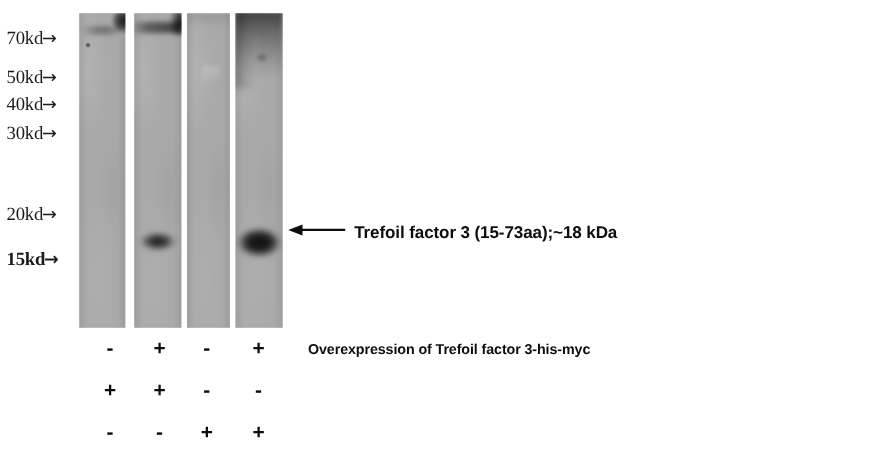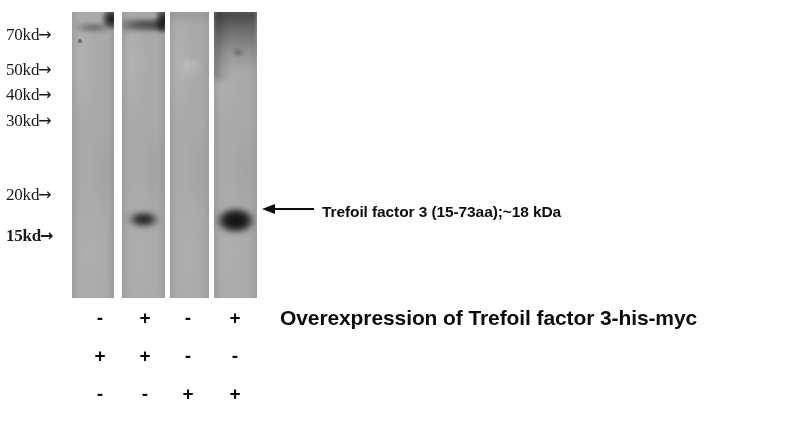--- a/index.html
+++ b/index.html
@@ -215,21 +215,21 @@
   }
   .cond-sign.s1 { left: 89px;  }
   .cond-sign.s2 { left: 134px; }
   .cond-sign.s3 { left: 177px; }
   .cond-sign.s4 { left: 224px; }
   .cond-text {
     position: absolute;
     top: 0;
     left: 280px;
     font-family: "Liberation Sans", sans-serif;
-    font-size: 21px;
+    font-size: 13px;
     font-weight: bold;
     color: #0d0d0d;
     white-space: nowrap;
     line-height: 30px;
     letter-spacing: -0.1px;
   }
 </style>
 </head>
 <body>
 

